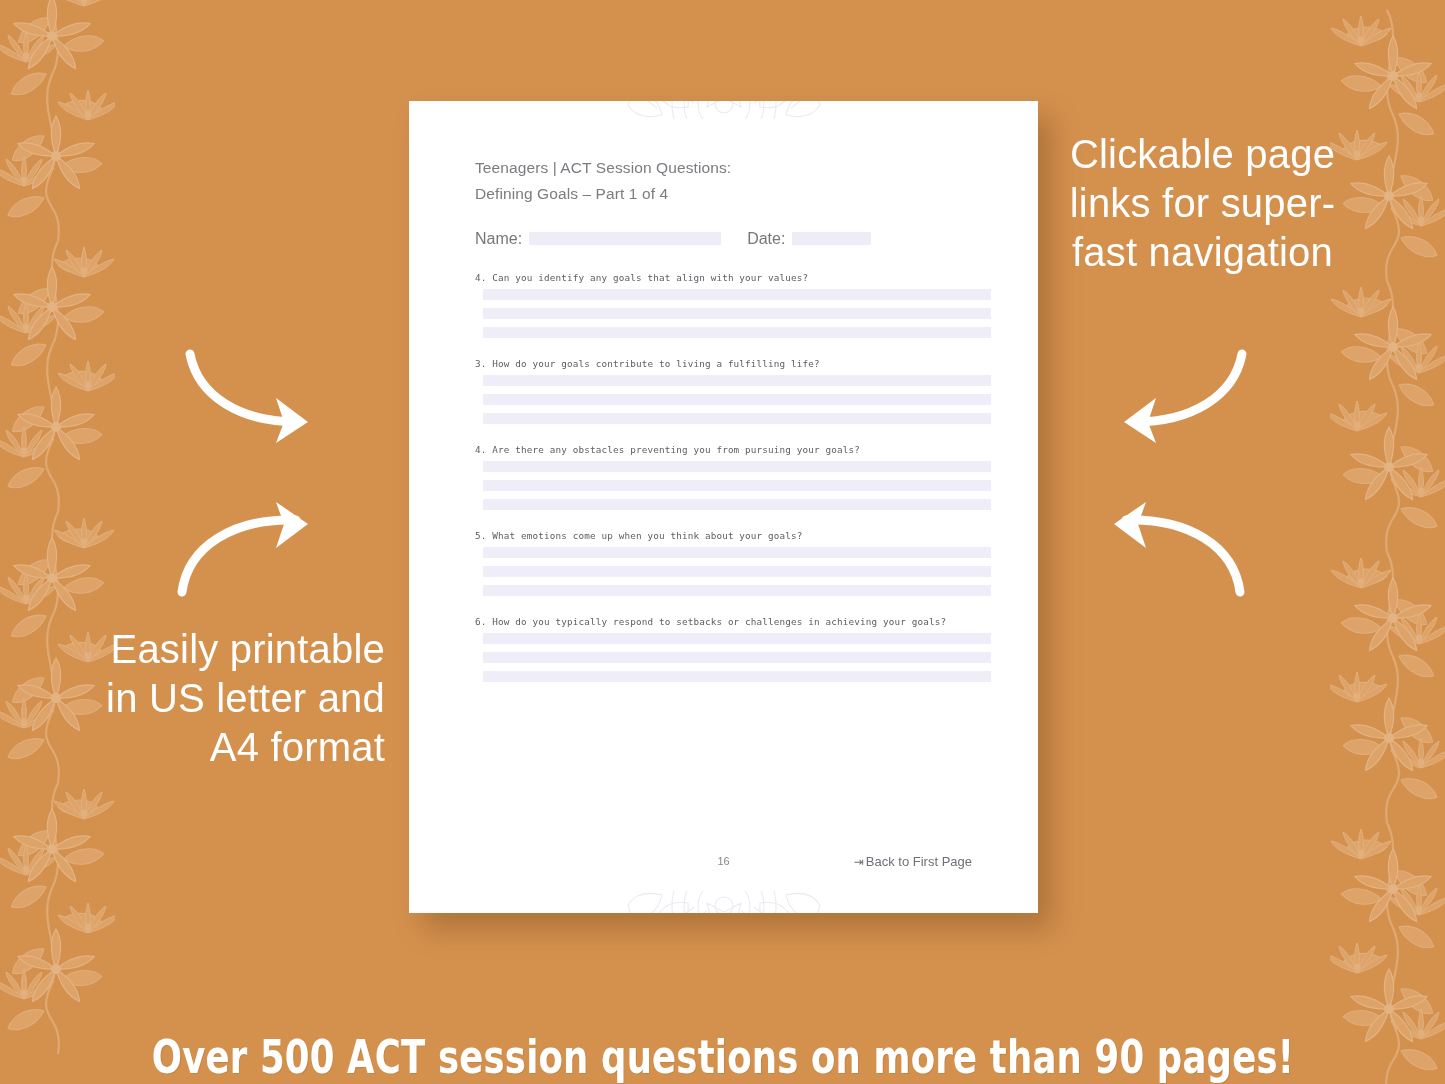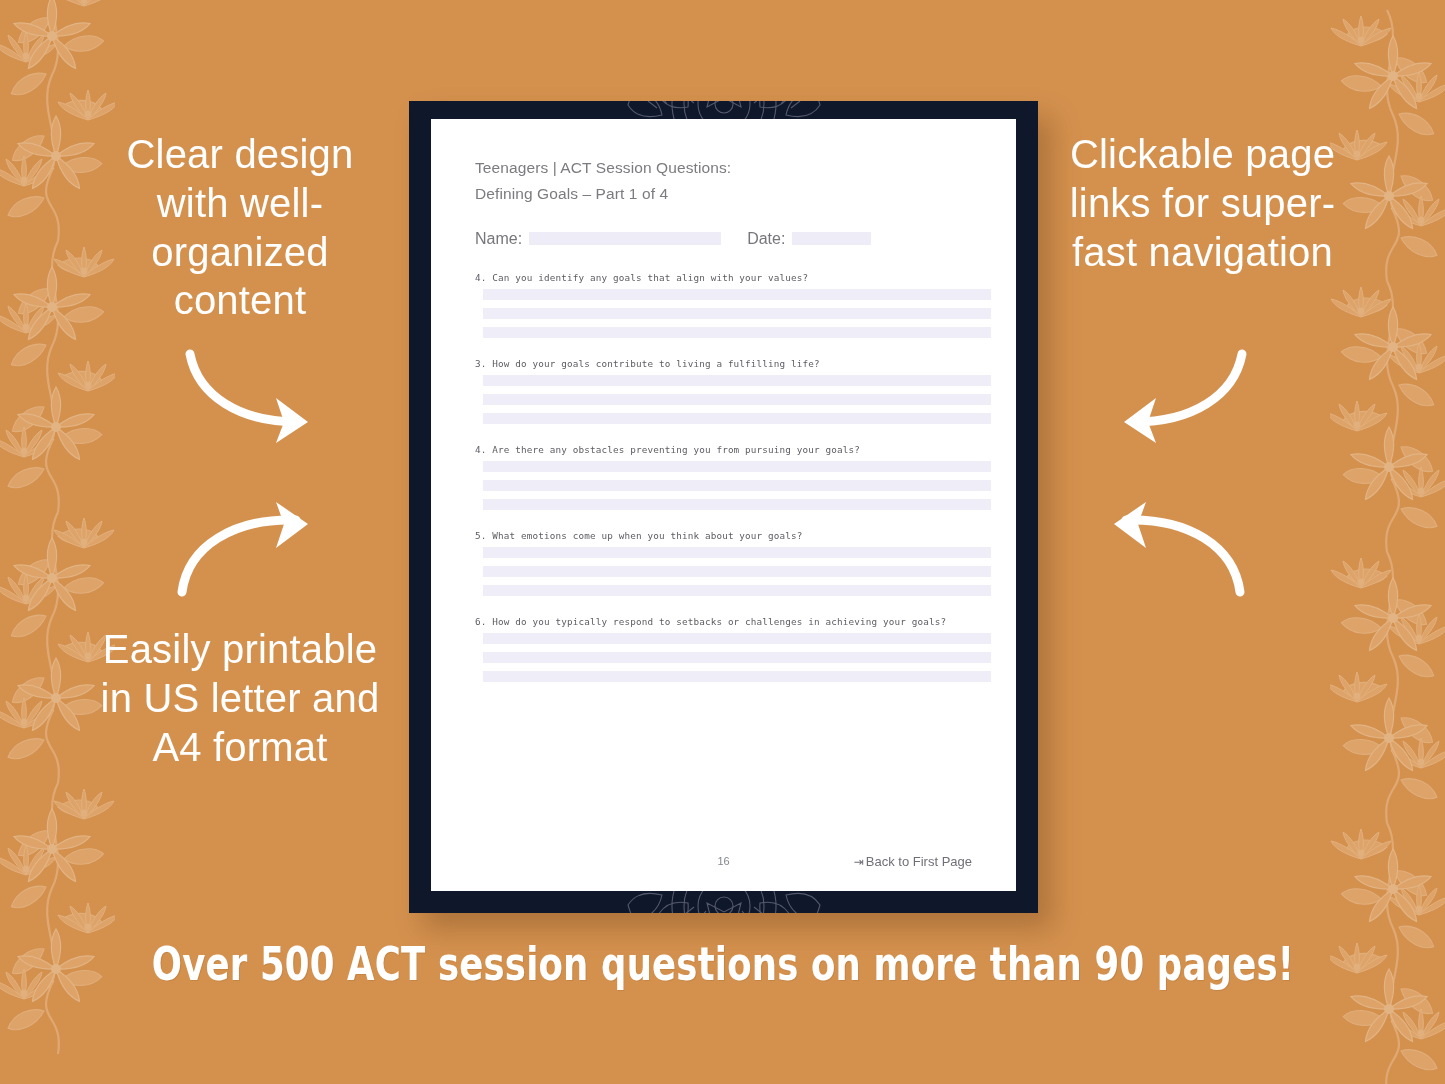--- a/index.html
+++ b/index.html
@@ -36,21 +36,21 @@
     position: absolute;
     color: #ffffff;
     font-family: "Liberation Sans", sans-serif;
     font-weight: 300;
     font-size: 40px;
     line-height: 1.22;
     text-align: center;
     letter-spacing: 0.2px;
   }
   .promo-tl { left: 95px;  top: 130px;  width: 290px; }
-  .promo-bl { left: 95px;  top: 625px;  width: 290px; }
+  .promo-bl { left: 95px;  top: 625px;  width: 290px; text-align: right; }
   .promo-tr { right: 95px; top: 130px;  width: 295px; }
   .promo-br { right: 95px; top: 625px;  width: 295px; }
 
   
   .arrow { position: absolute; pointer-events: none; }
   .arrow-tl { left: 180px;  top: 348px; }
   .arrow-bl { left: 172px;  top: 500px; }
   .arrow-tr { left: 1092px; top: 348px; }
   .arrow-br { left: 1082px; top: 500px; }
 
@@ -59,21 +59,21 @@
     position: absolute;
     left: 409px;
     top: 101px;
     width: 629px;
     height: 812px;
     box-shadow: 14px 16px 26px rgba(90, 50, 15, 0.30);
   }
   .doc-page {
     position: absolute;
     inset: 0;
-    background: #0f172a;
+    background: #ffffff;
     overflow: hidden;
   }
   .mandala {
     position: absolute;
     left: 50%;
     transform: translateX(-50%);
     opacity: 0.5;
     pointer-events: none;
   }
   .mandala.top    { top: -52px; }
@@ -160,21 +160,21 @@
   .back-arrow-glyph { font-size: 12px; margin-right: 2px; }
 
   
   .banner {
     position: absolute;
     left: 0;
     right: 0;
     bottom: 0;
     height: 148px;
     display: flex;
-    align-items: flex-start;
+    align-items: flex-end;
     justify-content: center;
   }
   .banner-text {
     color: #ffffff;
     font-family: "DejaVu Sans Condensed", "Liberation Sans Narrow", "Liberation Sans", sans-serif;
     font-weight: 700;
     font-size: 47px;
     letter-spacing: 0.2px;
     transform: scaleX(0.84);
     transform-origin: center;
@@ -242,21 +242,20 @@
     <svg width="115" height="1084" viewBox="0 0 115 1084" xmlns="http://www.w3.org/2000/svg">
       <g opacity="0.85">
         <use href="#vineunit" y="10"></use>
         <use href="#vineunit" y="281"></use>
         <use href="#vineunit" y="552"></use>
         <use href="#vineunit" y="823"></use>
       </g>
     </svg>
   </div>
 
-  <div class="promo promo-tl">Clear design with well-organized content</div>
   <div class="promo promo-bl">Easily printable in US letter and A4 format</div>
   <div class="promo promo-tr">Clickable page links for super-fast navigation</div>
 
   <div class="arrow arrow-tl">
     <svg width="160" height="100" viewBox="0 0 160 100" xmlns="http://www.w3.org/2000/svg">
       <path d="M10,6 C 18,48 60,74 118,74" fill="none" stroke="#ffffff" stroke-width="9" stroke-linecap="round"></path>
       <path d="M96,50 L128,74 L96,95 L104,74 Z" fill="#ffffff"></path>
     </svg>
   </div>
 

